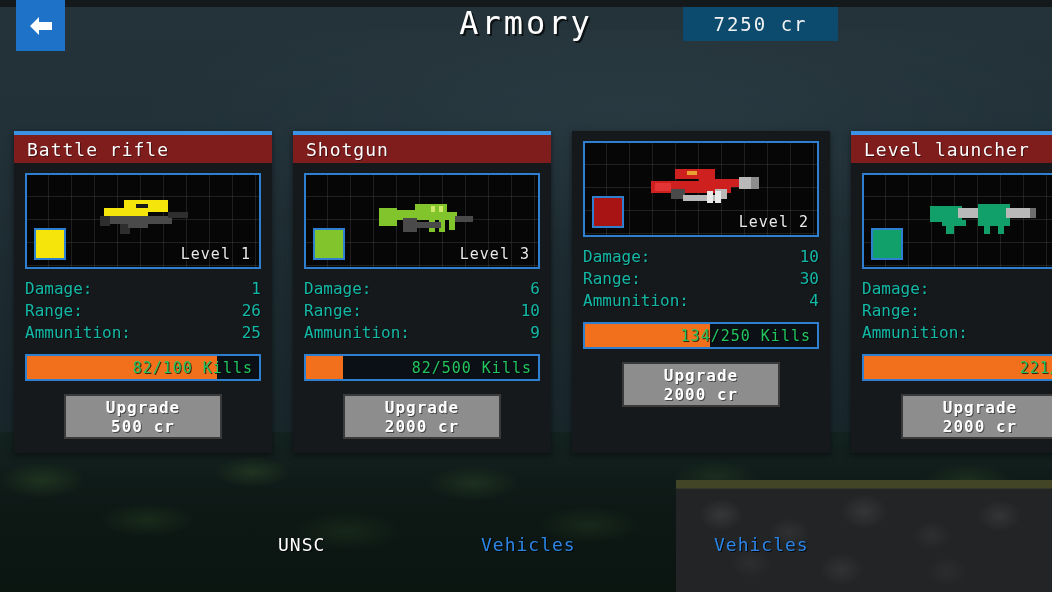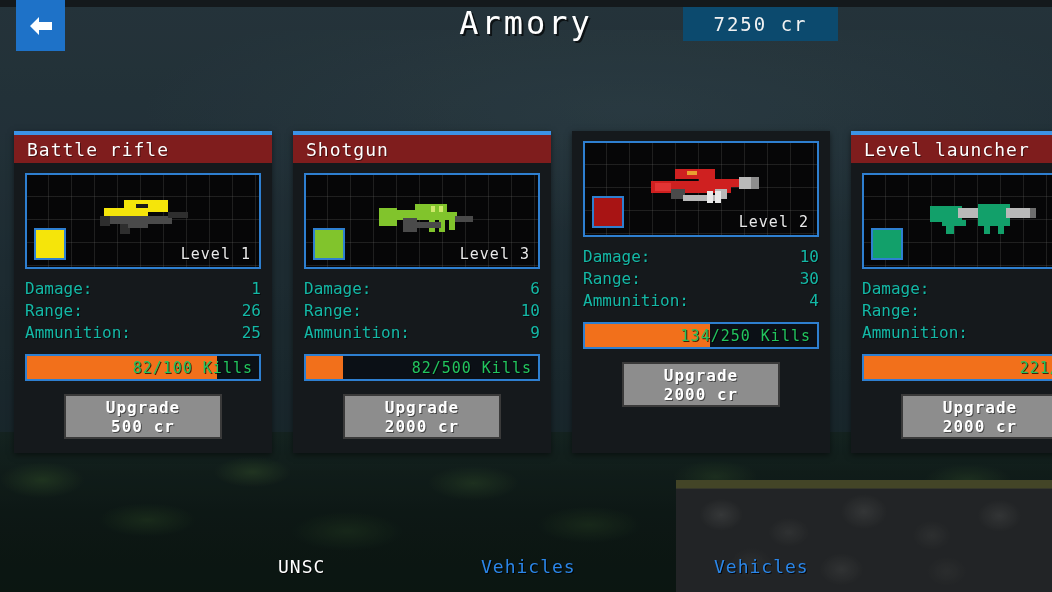--- a/index.html
+++ b/index.html
@@ -142,21 +142,21 @@
     cursor:pointer;
     font-weight:bold;
   }
   .upgrade .l1,.upgrade .l2{
     font-size:16px; letter-spacing:1px; color:#ffffff; line-height:19px;
     text-shadow:1px 1px 0 rgba(0,0,0,.5);
   }
   .card-pad{ height:14px; }
 
   
-  #bottom-nav{ position:absolute; left:0; bottom:8px; width:1052px; height:28px; }
+  #bottom-nav{ position:absolute; left:0; bottom:30px; width:1052px; height:28px; }
   .navtab{
     position:absolute; font-size:18px; letter-spacing:1px;
     text-shadow:1px 1px 0 rgba(0,0,0,.8); cursor:pointer;
   }
   .navtab.active{ color:#ffffff; }
   .navtab.idle{ color:#2b86e8; }
 </style>
 </head>
 <body>
 

